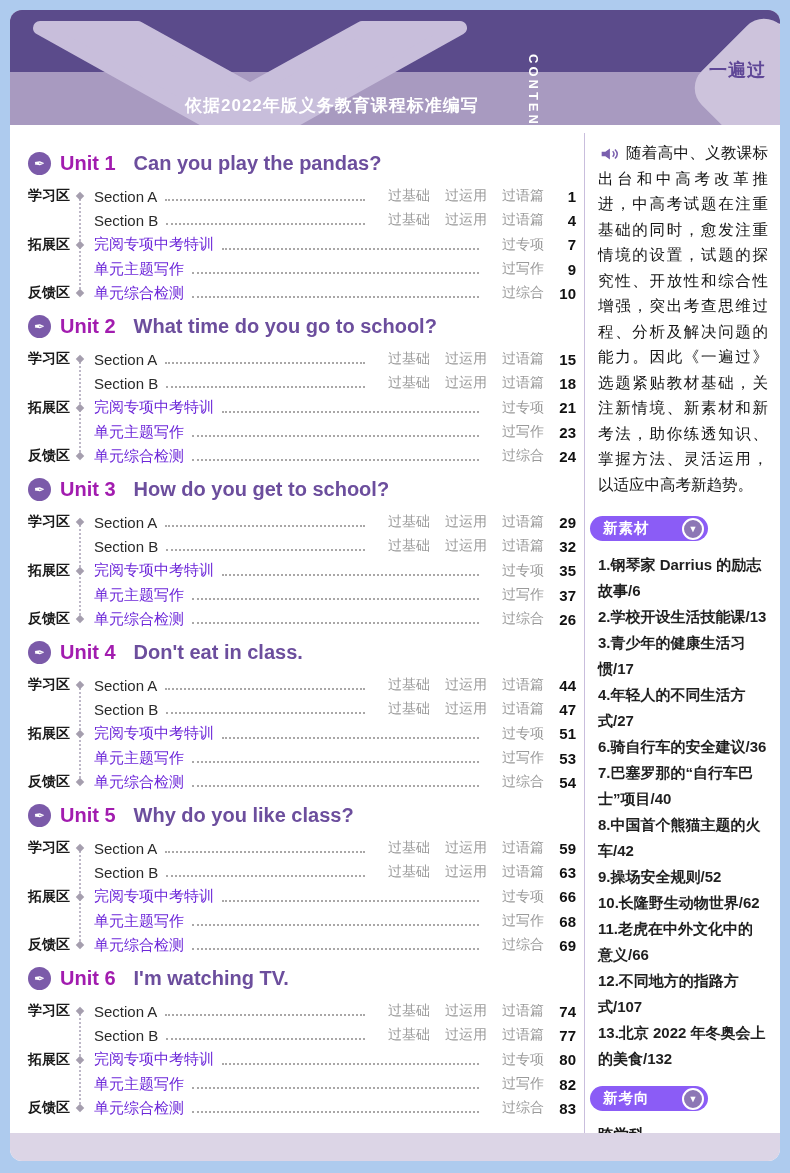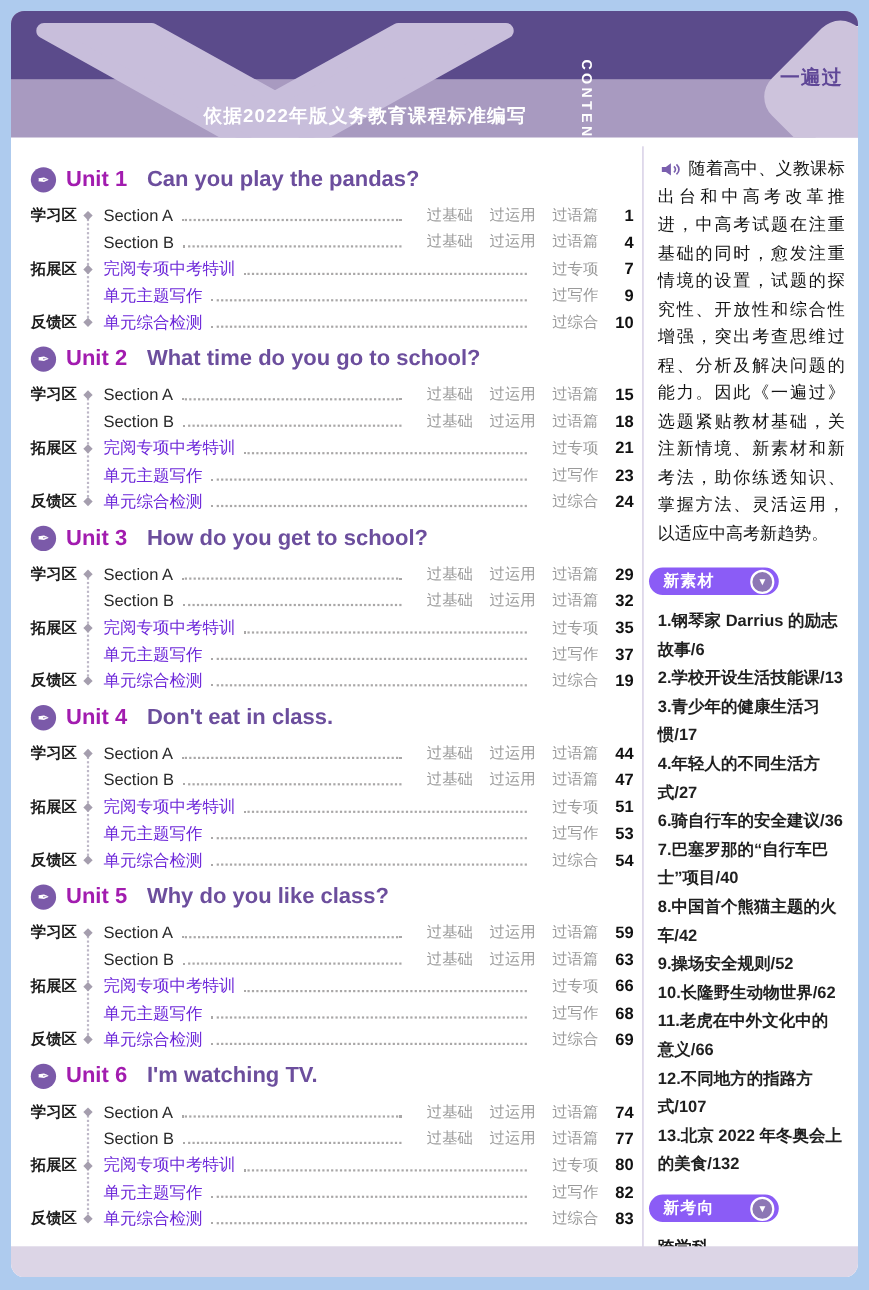--- a/index.html
+++ b/index.html
@@ -283,21 +283,21 @@
   </div>
 
   <div class="toc-row has-zone bold-name">
     <span class="zone">反馈区</span>
     <span class="marker"></span>
     <span class="row-name">单元综合检测</span>
     <span class="leader"></span>
     <span class="tags">
                   <span>过综合</span>
                 </span>
-    <span class="page-num">19</span>
+    <span class="page-num">26</span>
   </div>
 </div>
   </div>
 
   <div class="unit">
     <div class="unit-header">
       <span class="unit-icon">✒</span>
       <span class="unit-label">Unit 4</span>
       <span class="unit-title">Don't eat in class.</span>
     </div>

